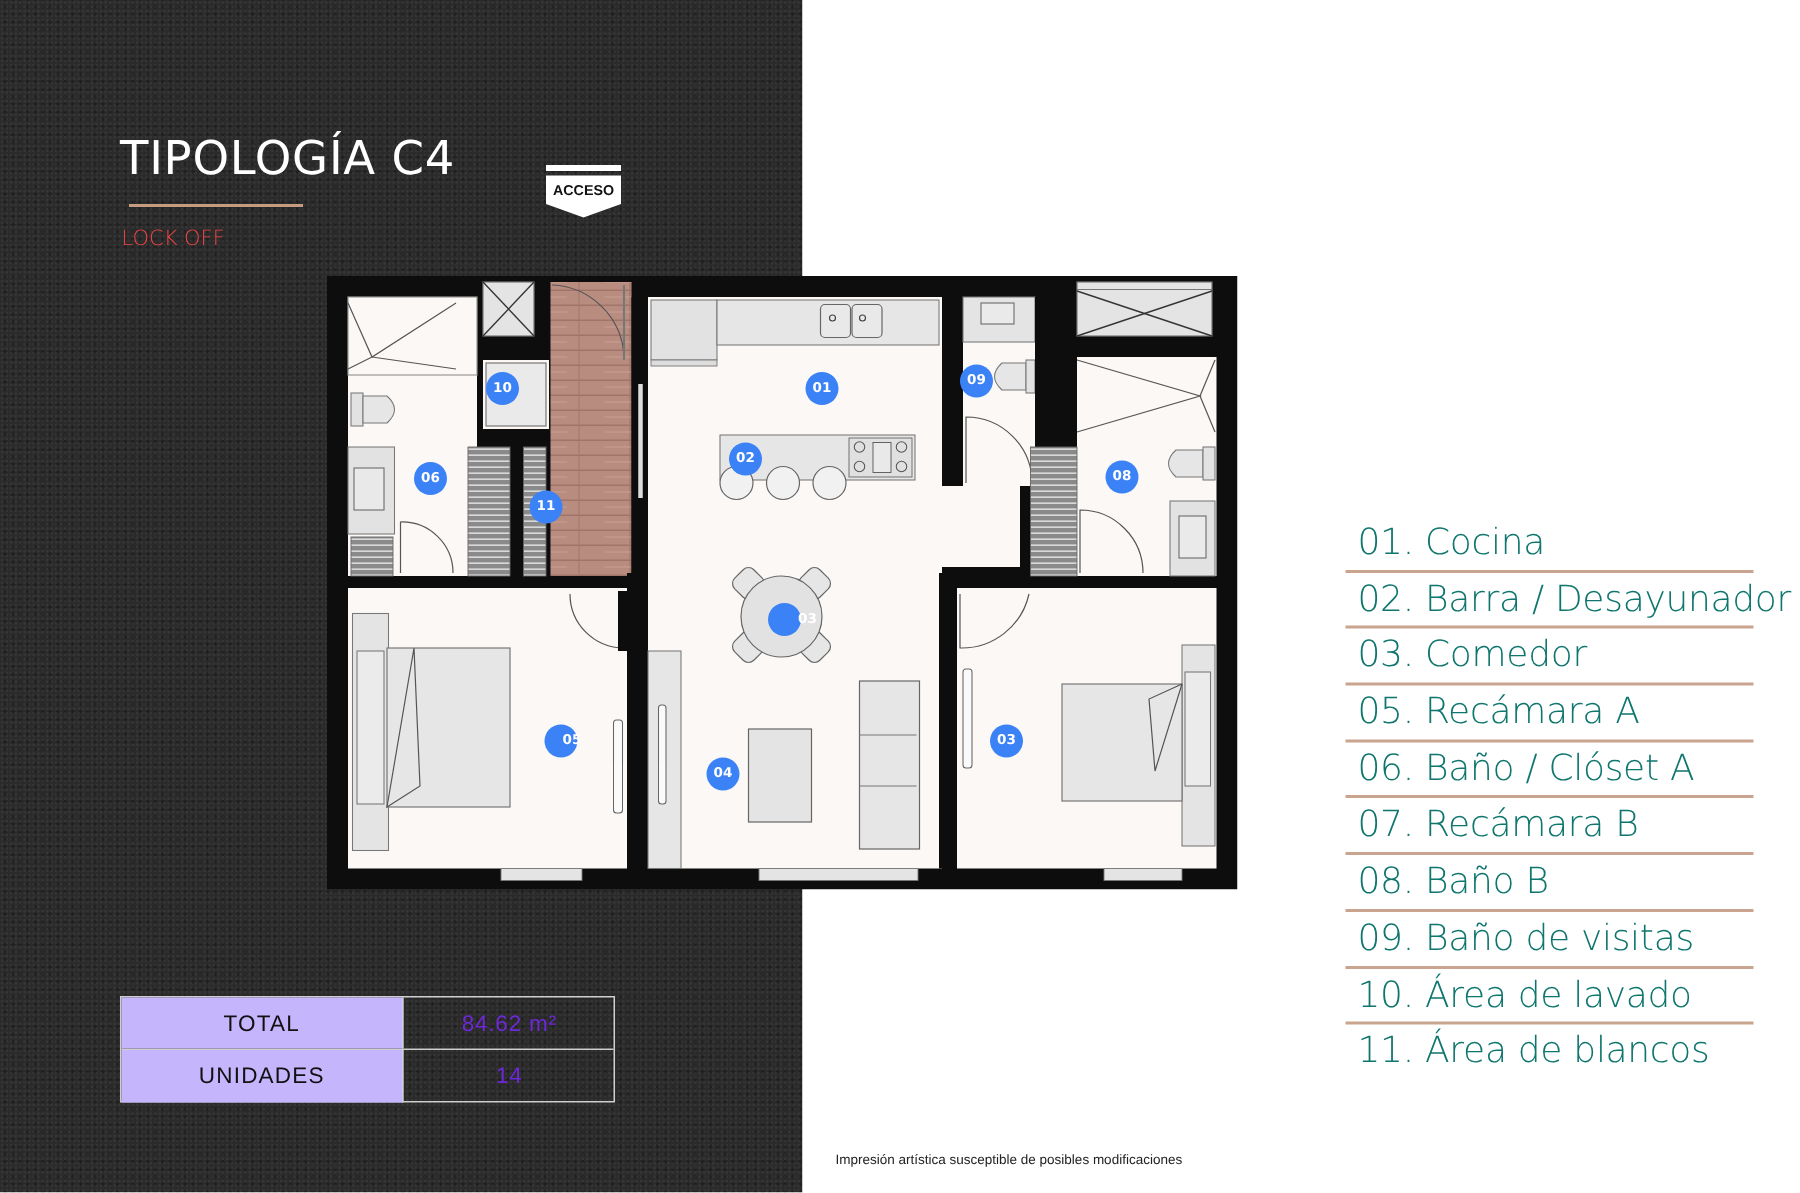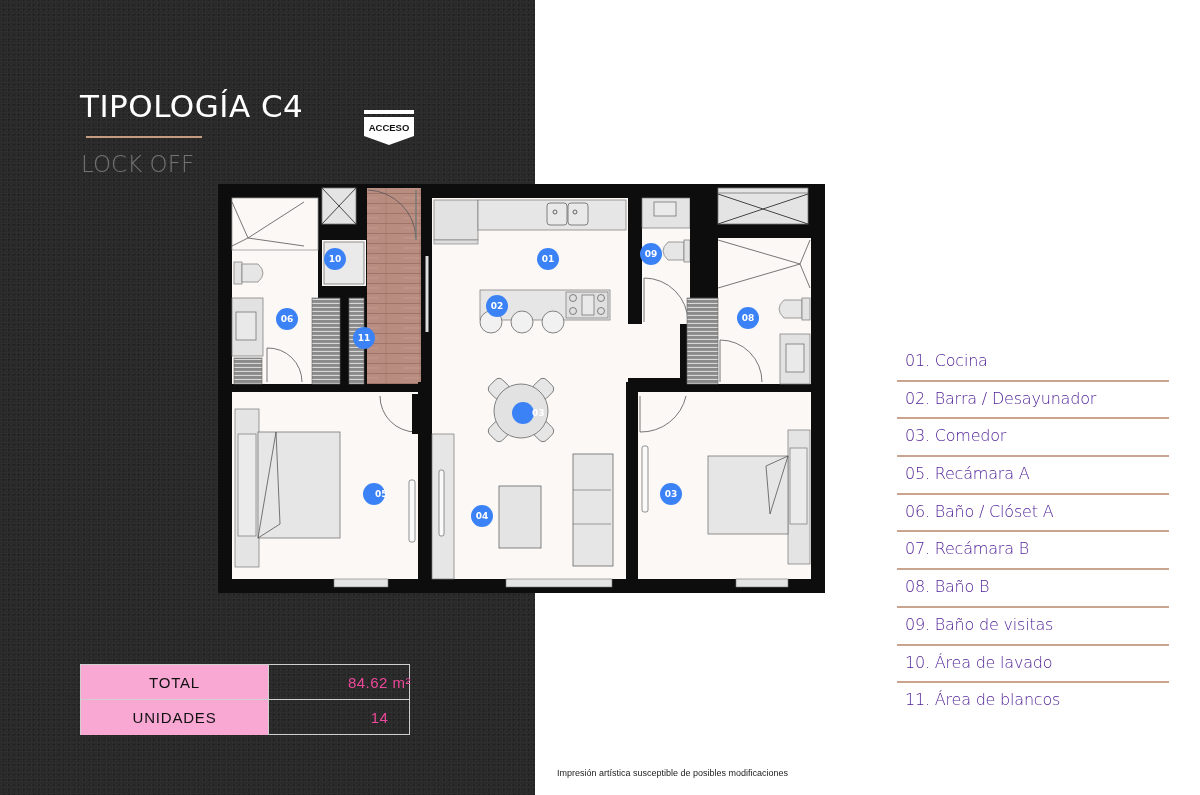--- a/index.html
+++ b/index.html
@@ -16,22 +16,22 @@
       background-position: 0 0, 1px 2px;
     }
     .right-panel { position: absolute; left: 535px; top: 0; width: 665px; height: 795px; background: #ffffff; }
 
     .title {
       position: absolute; left: 80px; top: 88px; color: #ffffff;
       font-family: "DejaVu Sans", sans-serif; font-size: 31px; font-weight: 400; letter-spacing: 0.5px;
     }
     .title-rule { position: absolute; left: 86px; top: 136px; width: 116px; height: 2px; background: #c69c80; }
     .subtitle {
-      position: absolute; left: 81px; top: 151px; color: #737373;
-      font-family: "DejaVu Sans", sans-serif; font-size: 23px; font-weight: 300;
+      position: absolute; left: 81px; top: 151px; color: #ef4444;
+      font-family: "DejaVu Sans", sans-serif; font-size: 14px; font-weight: 300;
     }
 
     .acceso { position: absolute; left: 363px; top: 110px; width: 52px; height: 36px; }
     .acceso svg { display: block; }
     .acceso-label {
       position: absolute; left: 0; top: 12px; width: 52px; text-align: center;
       font-family: "Liberation Sans", sans-serif; font-weight: 700; font-size: 9.5px; color: #111;
     }
 
     
@@ -46,35 +46,35 @@
 
     
     .summary {
       position: absolute; left: 80px; top: 664px; width: 330px; height: 71px;
       border: 1px solid #cfcfcf;
     }
     .summary-row { position: absolute; left: 0; width: 100%; height: 35px; }
     .summary-row.r1 { top: 0; border-bottom: 1px solid #cfcfcf; }
     .summary-row.r2 { top: 35px; }
     .summary-label {
-      position: absolute; left: 0; top: 0; width: 188px; height: 100%; background: #f9a8d4; color: #111;
+      position: absolute; left: 0; top: 0; width: 188px; height: 100%; background: #c4b5fd; color: #111;
       font-family: "Liberation Sans", sans-serif; font-size: 15px; letter-spacing: 0.8px;
       display: flex; align-items: center; justify-content: center; border-right: 1px solid #cfcfcf;
     }
     .summary-value {
-      position: absolute; left: 188px; top: 0; width: 141px; height: 100%; color: #ec4899;
+      position: absolute; left: 188px; top: 0; width: 141px; height: 100%; color: #6d28d9;
       font-family: "Liberation Sans", sans-serif; font-size: 15px; letter-spacing: 0.5px;
-      display: flex; align-items: center; justify-content: center; margin-left: 40px;
+      display: flex; align-items: center; justify-content: center;
     }
 
     
     .legend { position: absolute; left: 897px; top: 344px; width: 272px; }
     .legend-item {
       height: 37.7px; border-bottom: 2px solid #c9a590;
-      font-family: "DejaVu Sans", sans-serif; font-size: 16px; color: #4c1d95; font-weight: 300;
+      font-family: "DejaVu Sans", sans-serif; font-size: 24px; color: #0f766e; font-weight: 300;
       line-height: 34px; padding-left: 8px; white-space: nowrap; letter-spacing: -0.2px;
     }
     .legend-item:last-child { border-bottom: none; }
 
     .disclaimer {
       position: absolute; left: 557px; top: 768px; font-family: "Liberation Sans", sans-serif;
       font-size: 9px; color: #222;
     }
   </style>
 </head>

